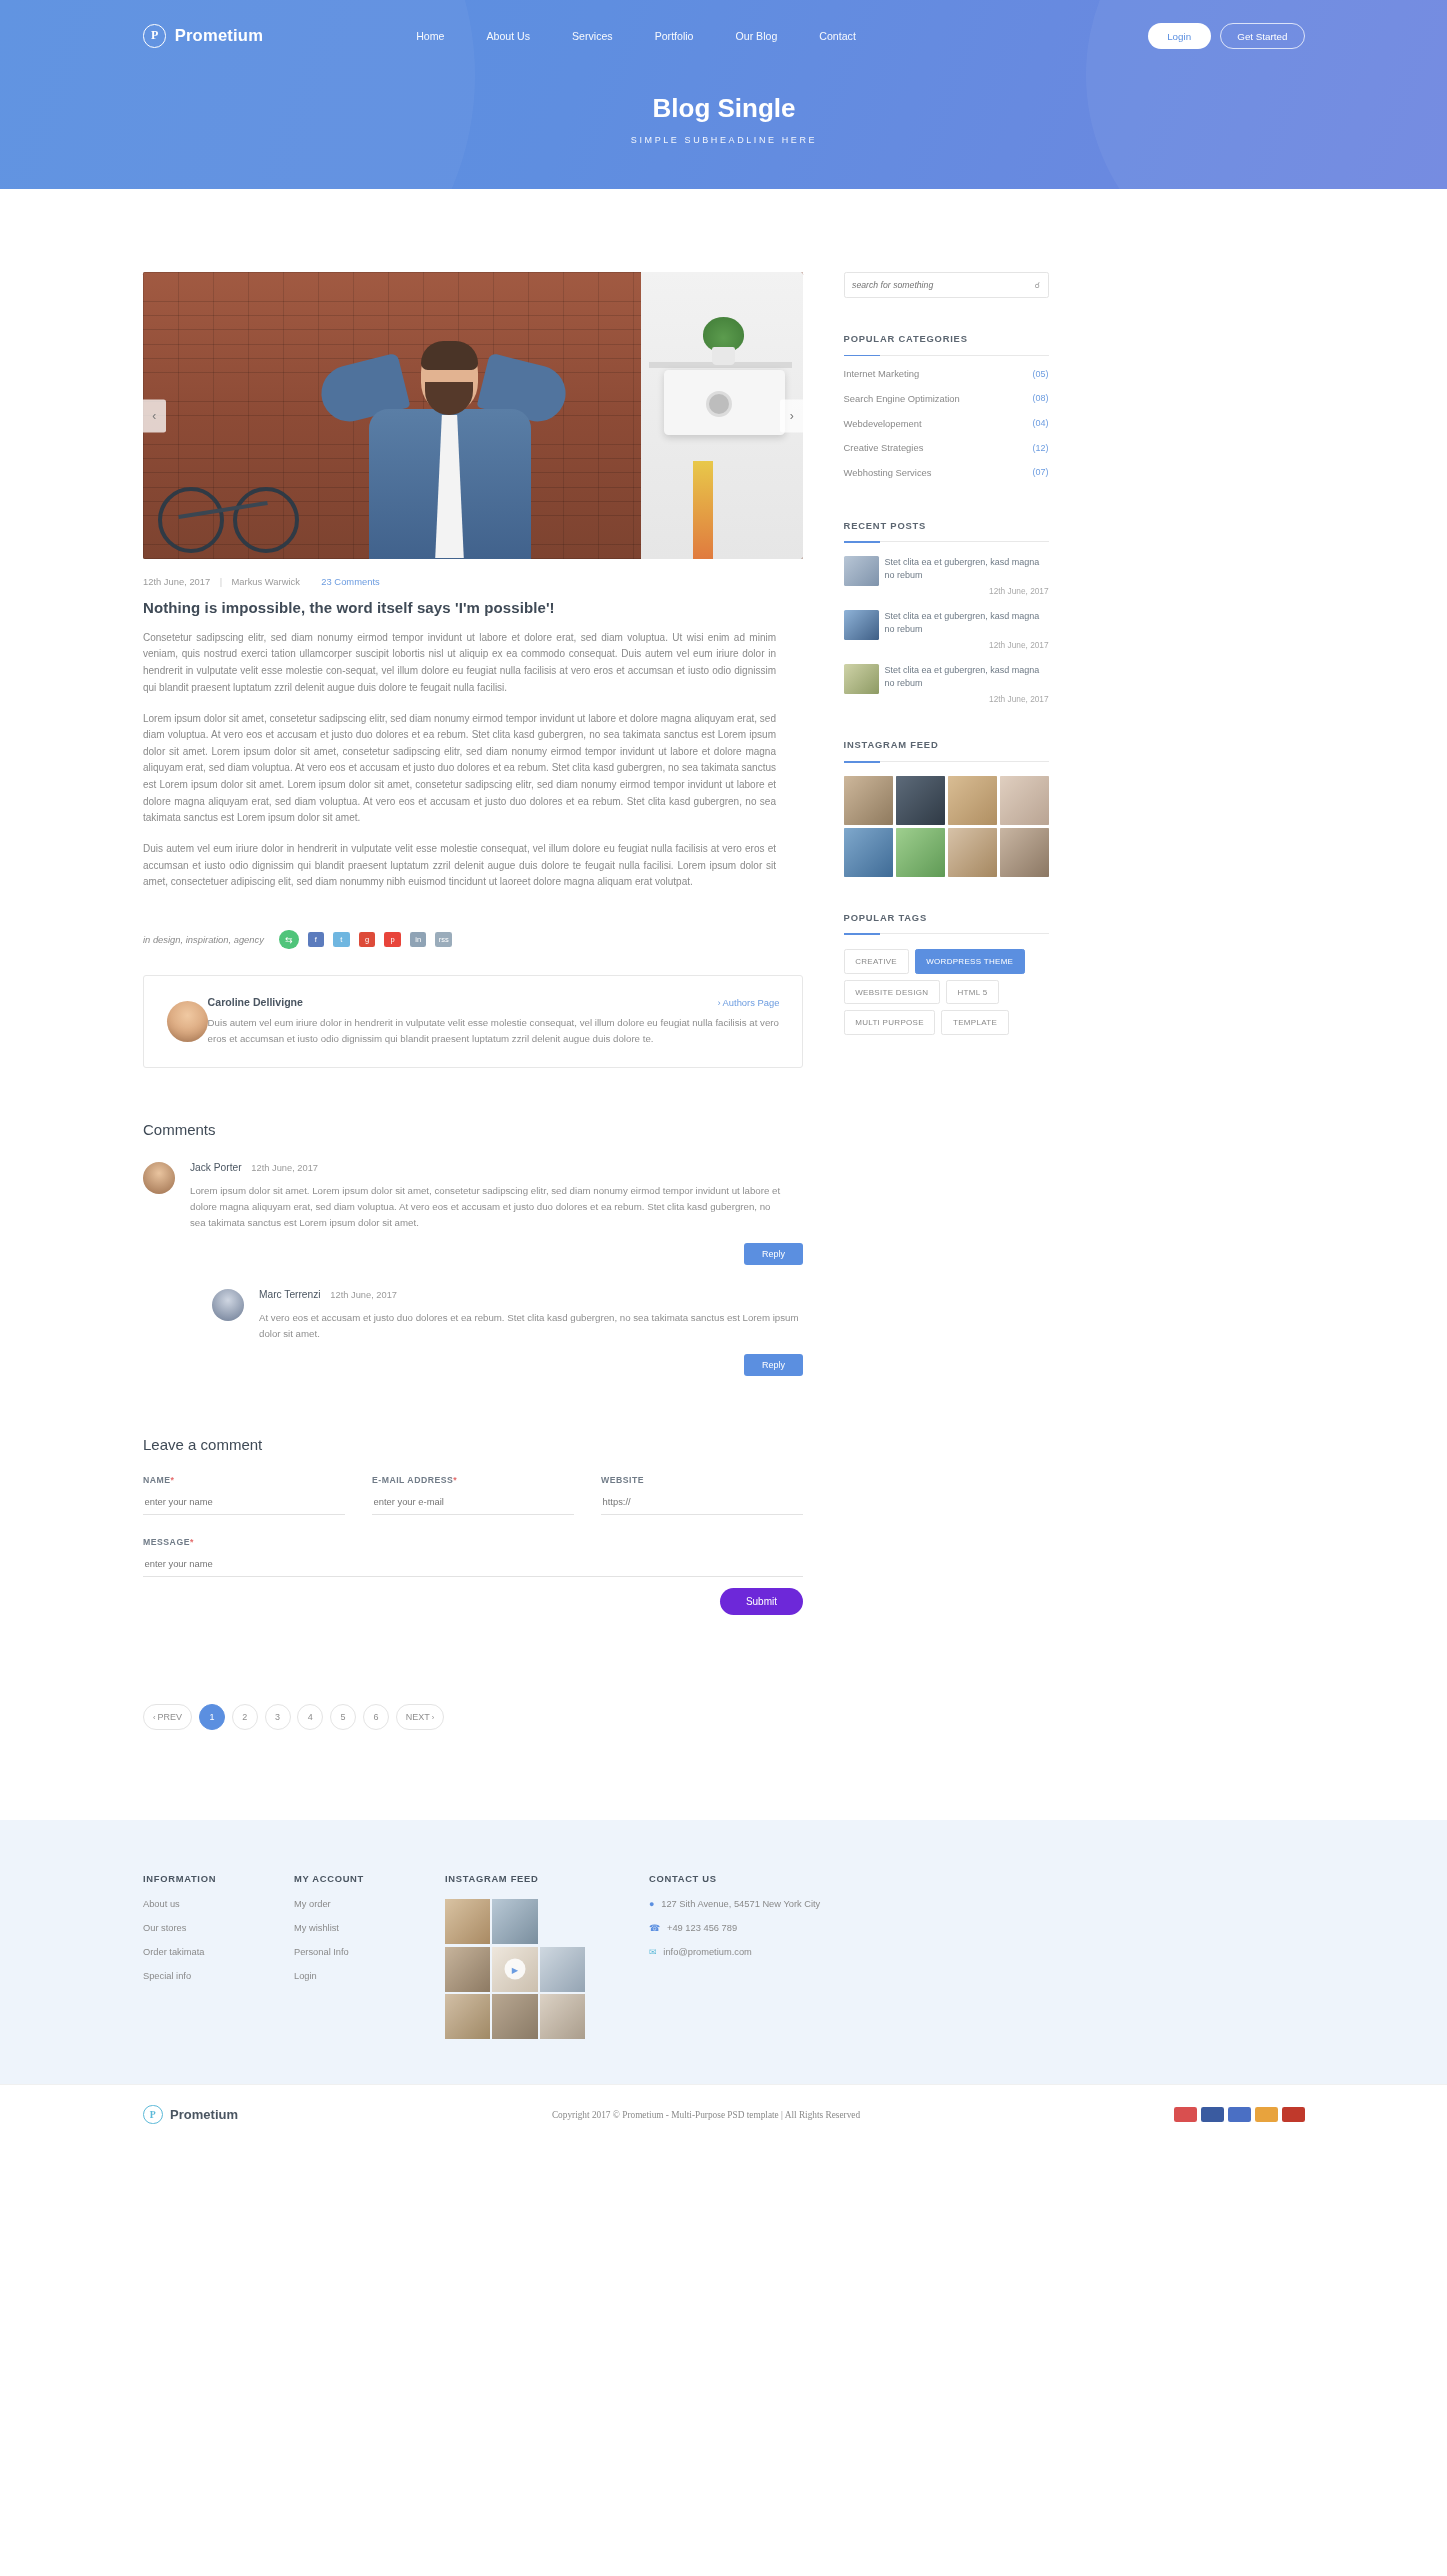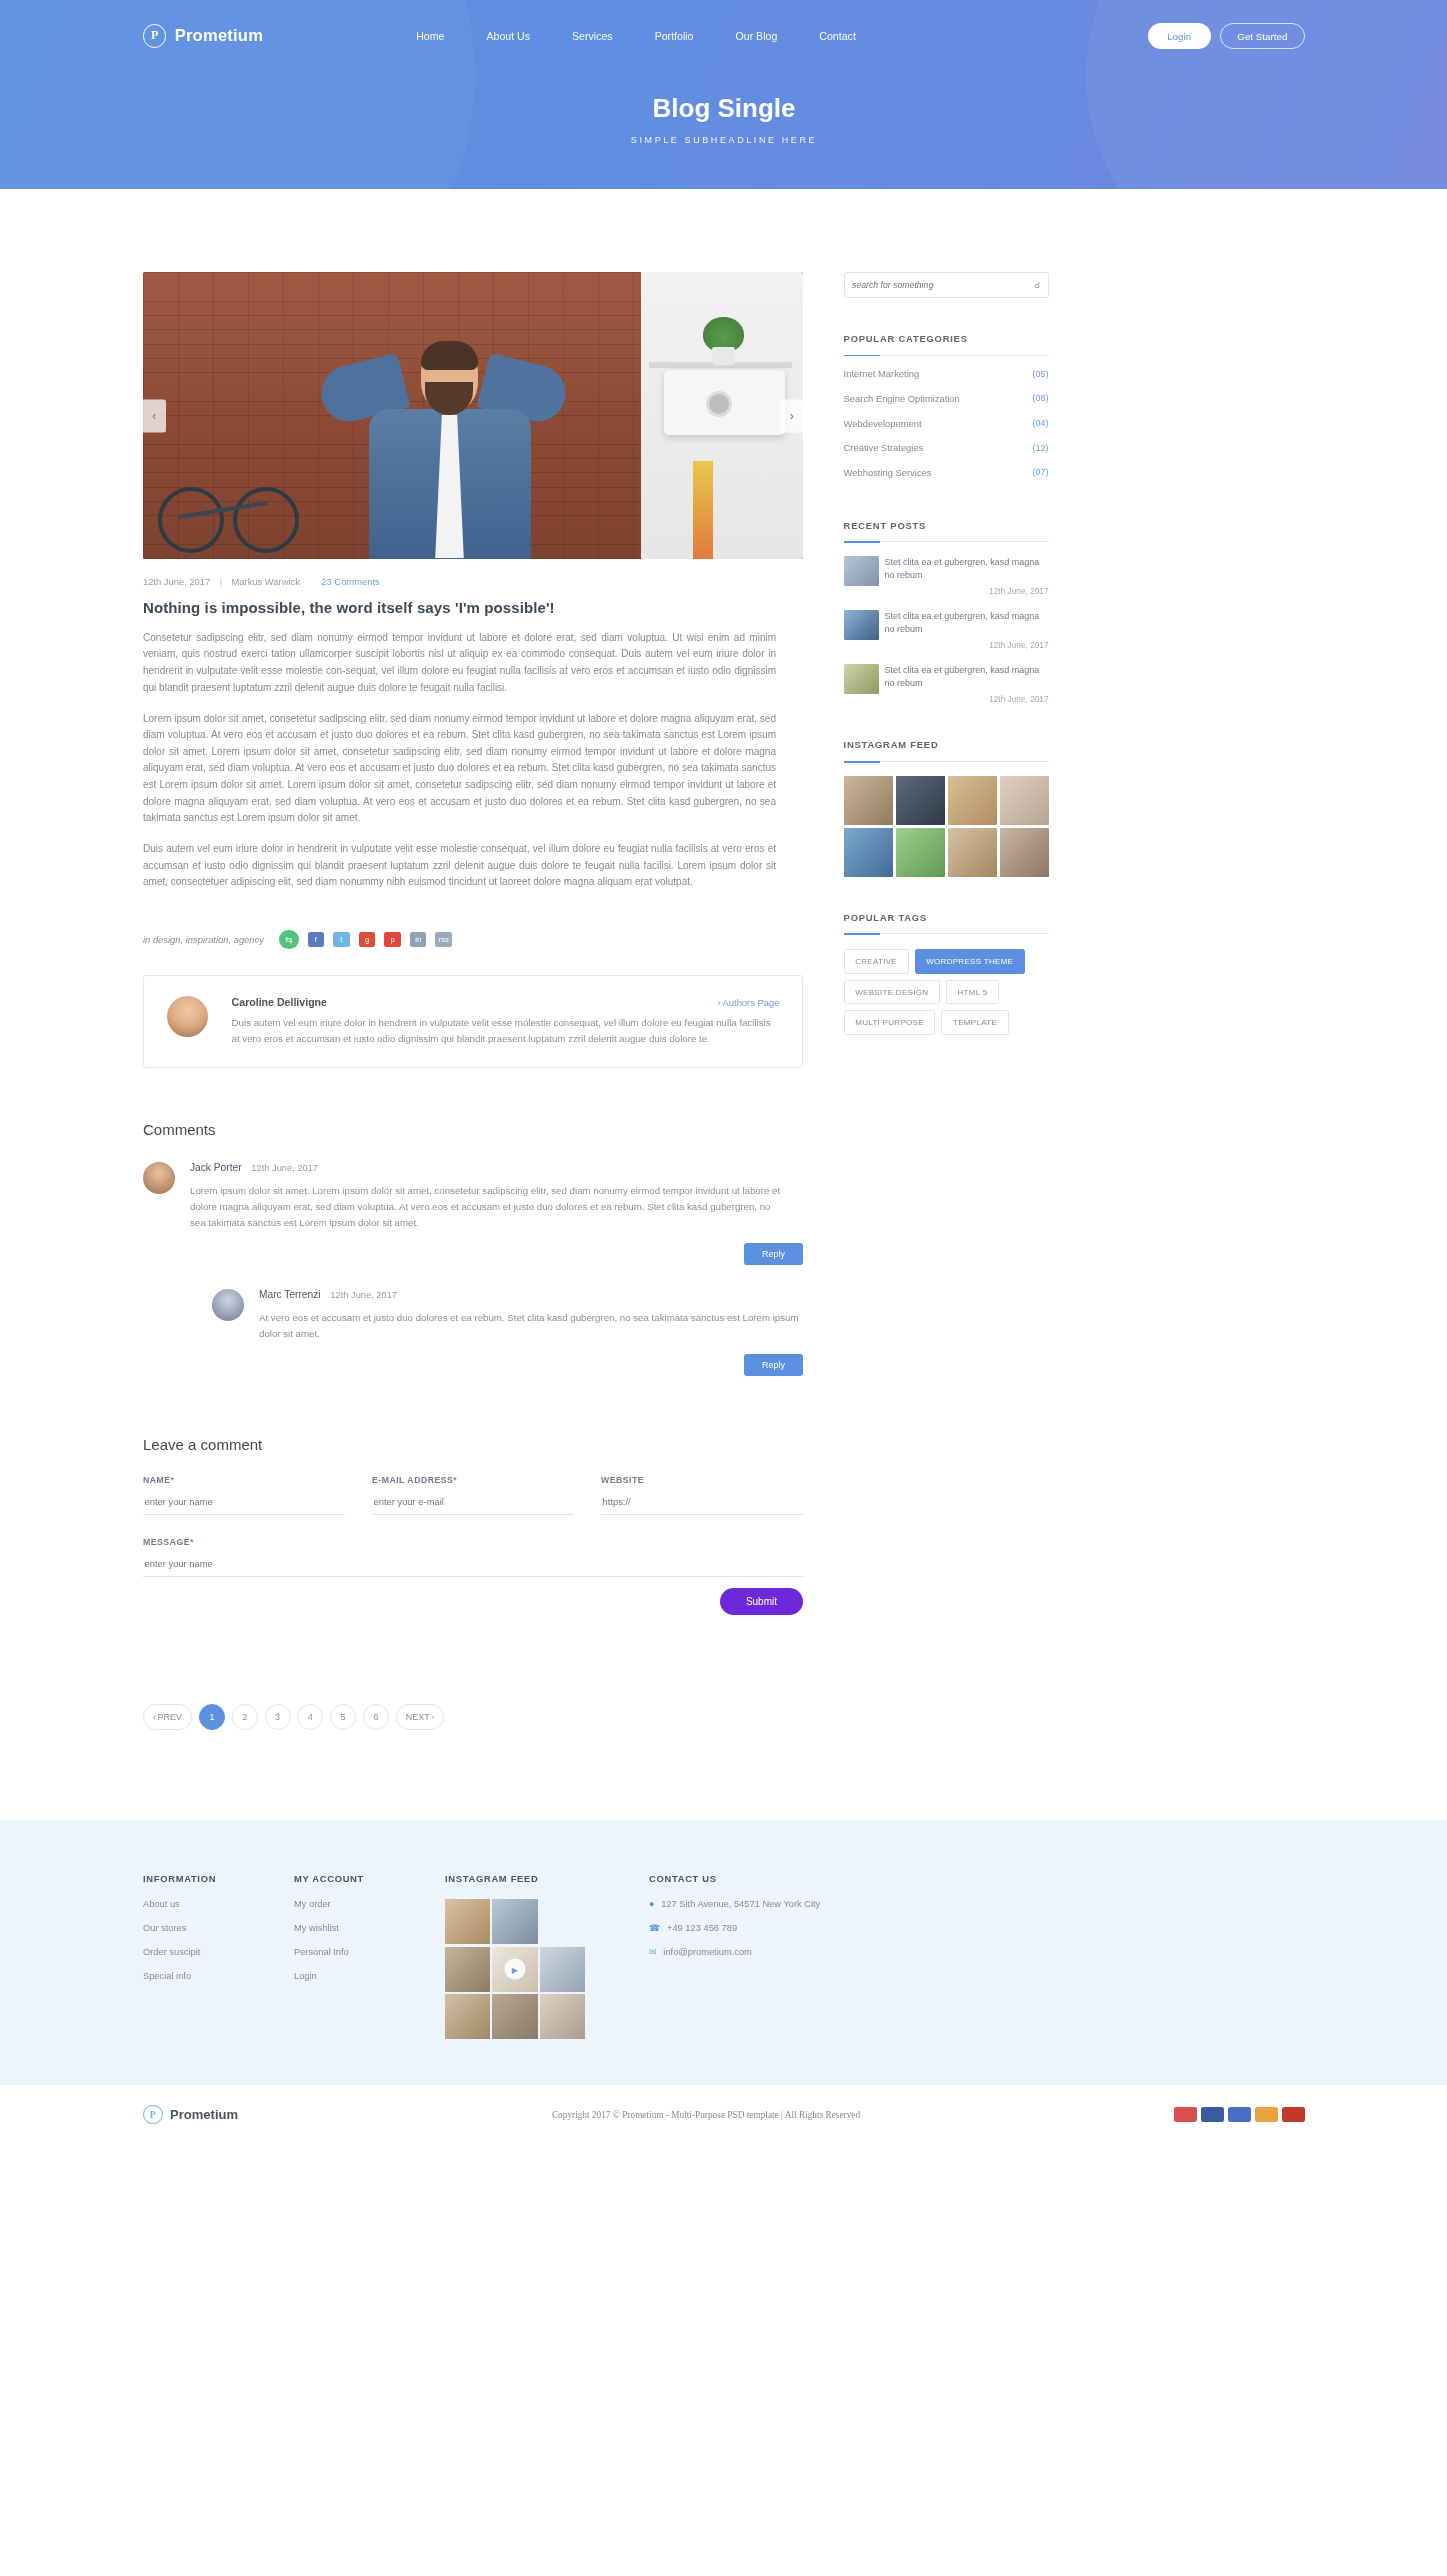--- a/index.html
+++ b/index.html
@@ -190,21 +190,21 @@
     width: 19.6px; height: 19.6px; border-radius: 50%; background:#4fc47a;
     display:flex; align-items:center; justify-content:center; color:#fff; font-size: 9px; cursor:pointer;
   }
   .soc {
     width: 16.6px; height: 15px; border-radius: 2.3px; display:flex; align-items:center; justify-content:center;
     color:#fff; font-size: 7.5px; cursor:pointer; margin-left: 1.5px;
   }
   
   .author-box {
     margin-top: 26px; border:0.8px solid #e7e7e7; border-radius: 3px;
-    padding: 19.6px 22.6px; display:flex; gap: 24px; width: 660px;
+    padding: 19.6px 22.6px; display:flex; gap: 0; width: 660px; align-items: center;
   }
   .avatar {
     width: 41px; height: 41px; border-radius: 50%; flex: 0 0 41px;
     background: radial-gradient(circle at 50% 35%, #f0c9a2, #c98e63);
     box-shadow: inset 0 -10.6px 10.6px -7.5px rgba(0,0,0,.2);
   }
   .author-name { font-size: 10.6px; color:#4a5561; font-weight: bold; }
   .author-text { font-size: 9.7px; line-height: 16px; color:#8f8f8f; margin-top: 7.5px; }
   .authors-page { margin-left:auto; color:#6c9ce0; font-size: 9.4px; cursor:pointer; white-space:nowrap;}
 
@@ -575,21 +575,21 @@
       </div>
     </div>
   </div>
 </div>
 
 <div class="footer">
   <div class="f-col">
     <div class="f-h">INFORMATION</div>
     <div class="f-link">About us</div>
     <div class="f-link">Our stores</div>
-    <div class="f-link">Order suscipit</div>
+    <div class="f-link">Order takimata</div>
     <div class="f-link">Special info</div>
   </div>
   <div class="f-col">
     <div class="f-h">MY ACCOUNT</div>
     <div class="f-link">My order</div>
     <div class="f-link">My wishlist</div>
     <div class="f-link">Personal Info</div>
     <div class="f-link">Login</div>
   </div>
   <div class="f-col wide">

